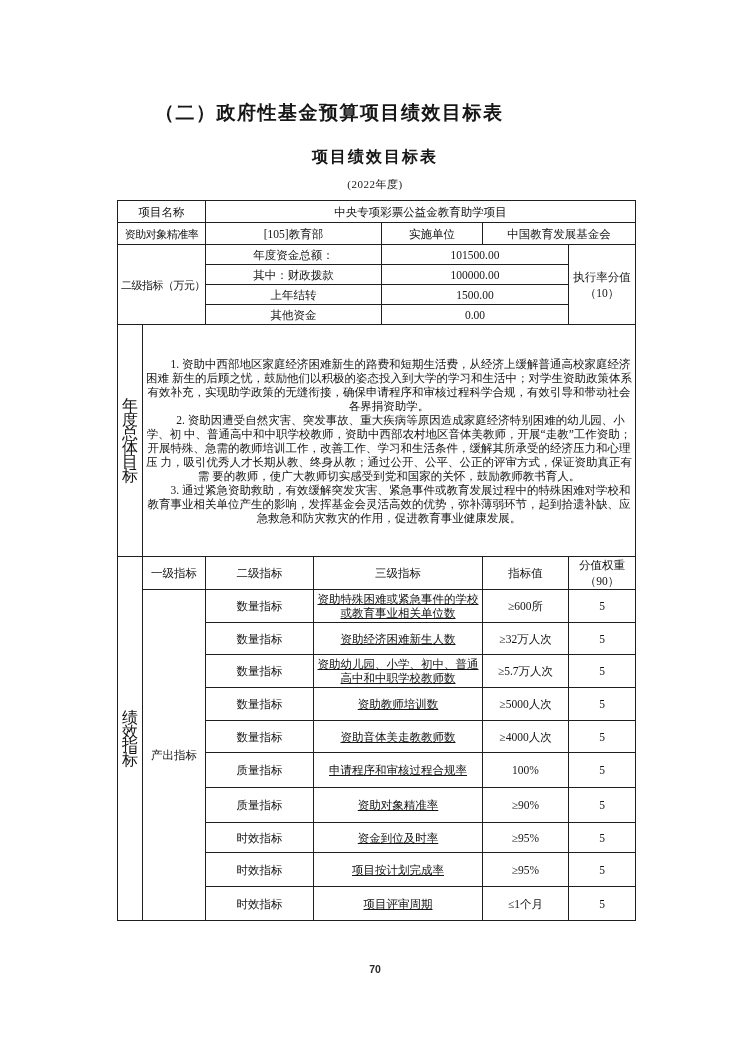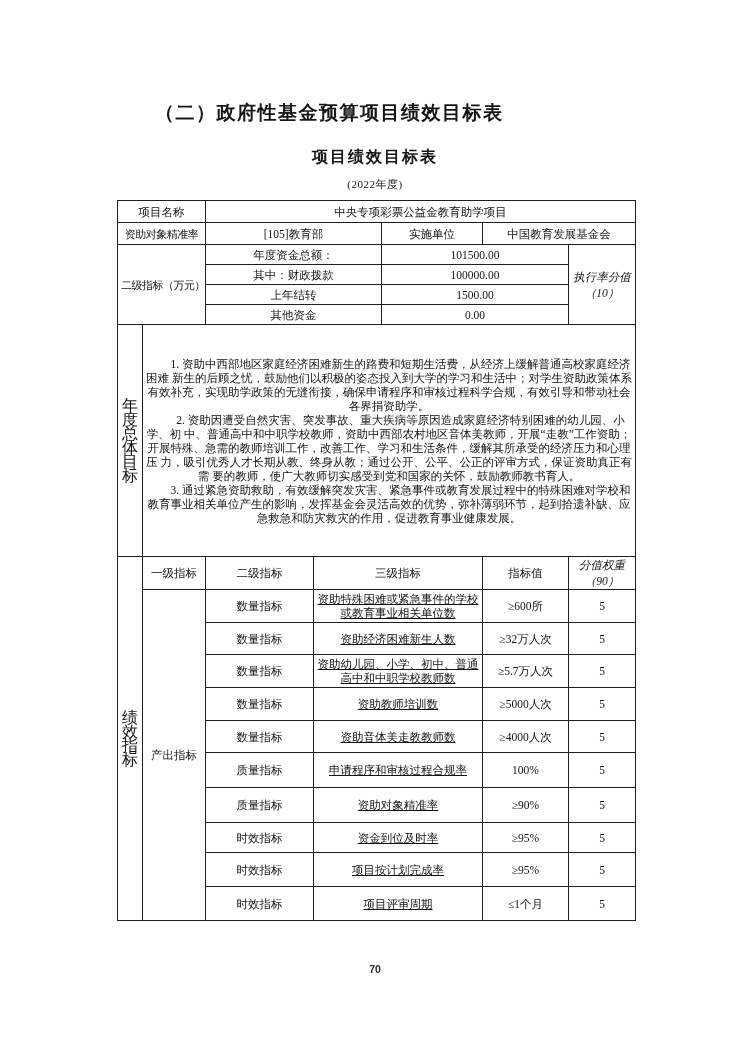--- a/index.html
+++ b/index.html
@@ -30,21 +30,21 @@
   }
   td.left{text-align:left;padding-left:6px;}
   td.num{text-align:right;padding-right:7px;}
   td.vlabel{padding:0 1px;font-size:16px;line-height:16px;word-break:break-all;letter-spacing:0;}
   td.tight{white-space:nowrap;letter-spacing:-0.5px;font-size:11px;padding:0 1px;}
   td.goal{
     text-align:justify;padding:6px 6px;line-height:19px;vertical-align:middle;
   }
   td.goal p{margin:0;text-indent:2em;}
   td.lv3{text-align:left;padding:2px 5px;line-height:14px;text-decoration:underline;}
-  .two-line div{line-height:16px;font-style:italic;}
+  .two-line div{line-height:16px;}
   .page-num{
     position:absolute;left:0;top:963px;width:750px;text-align:center;
     font-family:"Liberation Sans",sans-serif;font-size:10.5px;font-weight:700;color:#2a2a2a;
   }
 </style>
 </head>
 <body>
 
 <div class="sheet">
 

